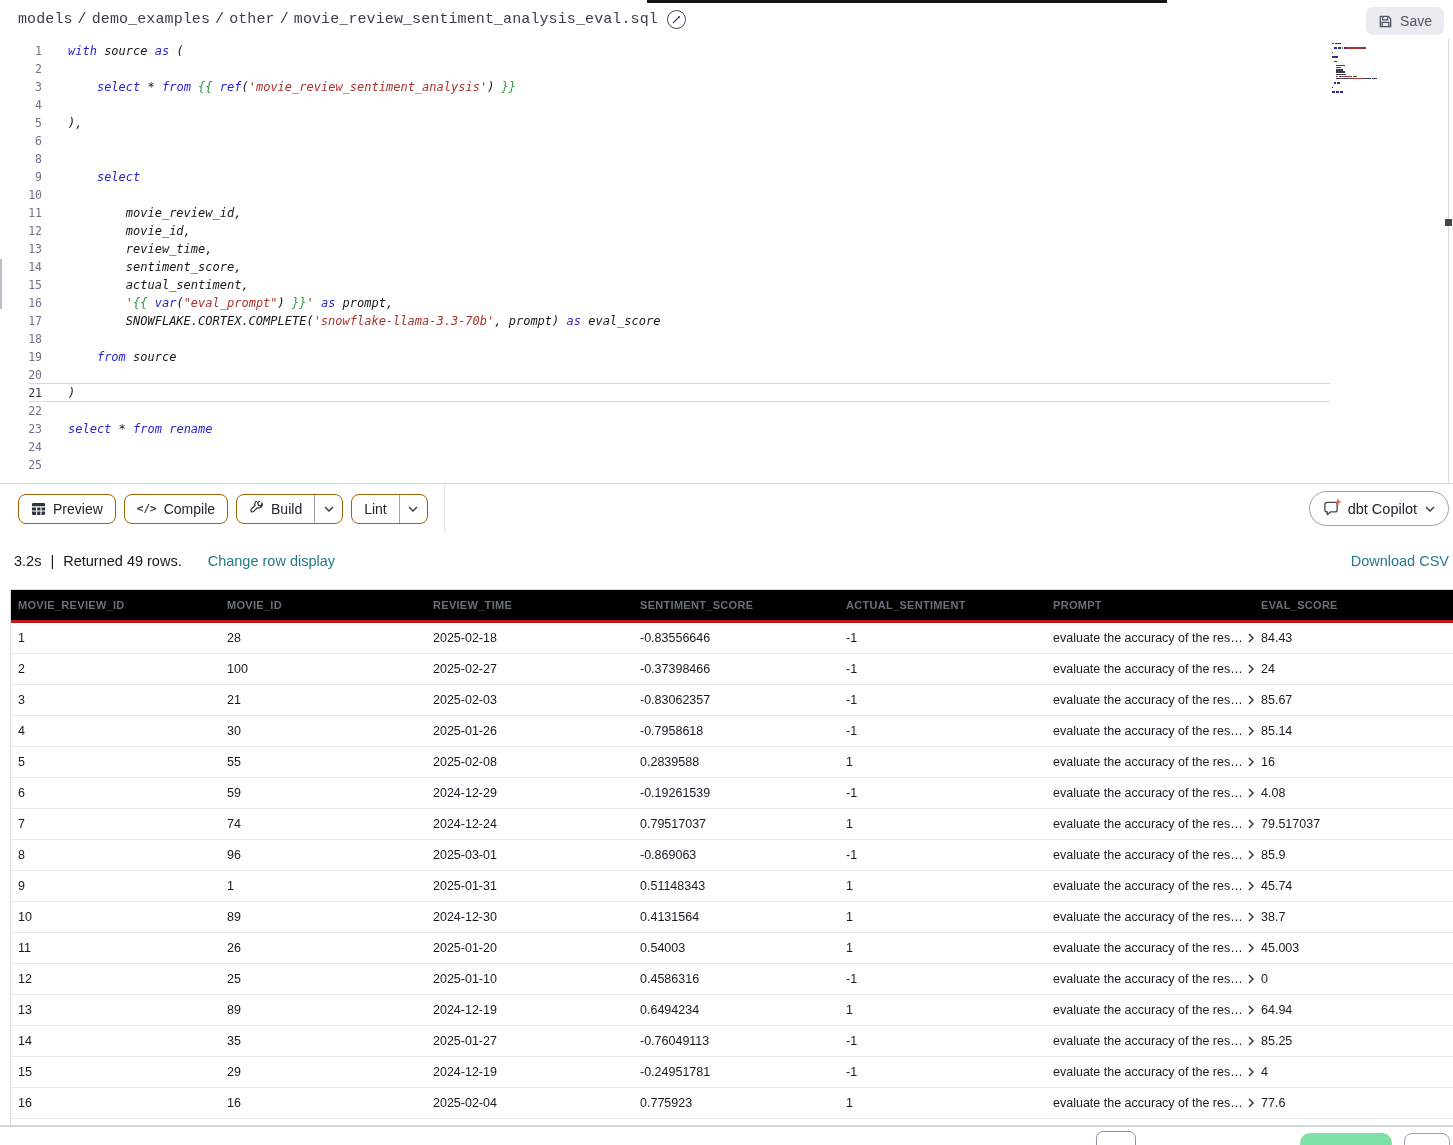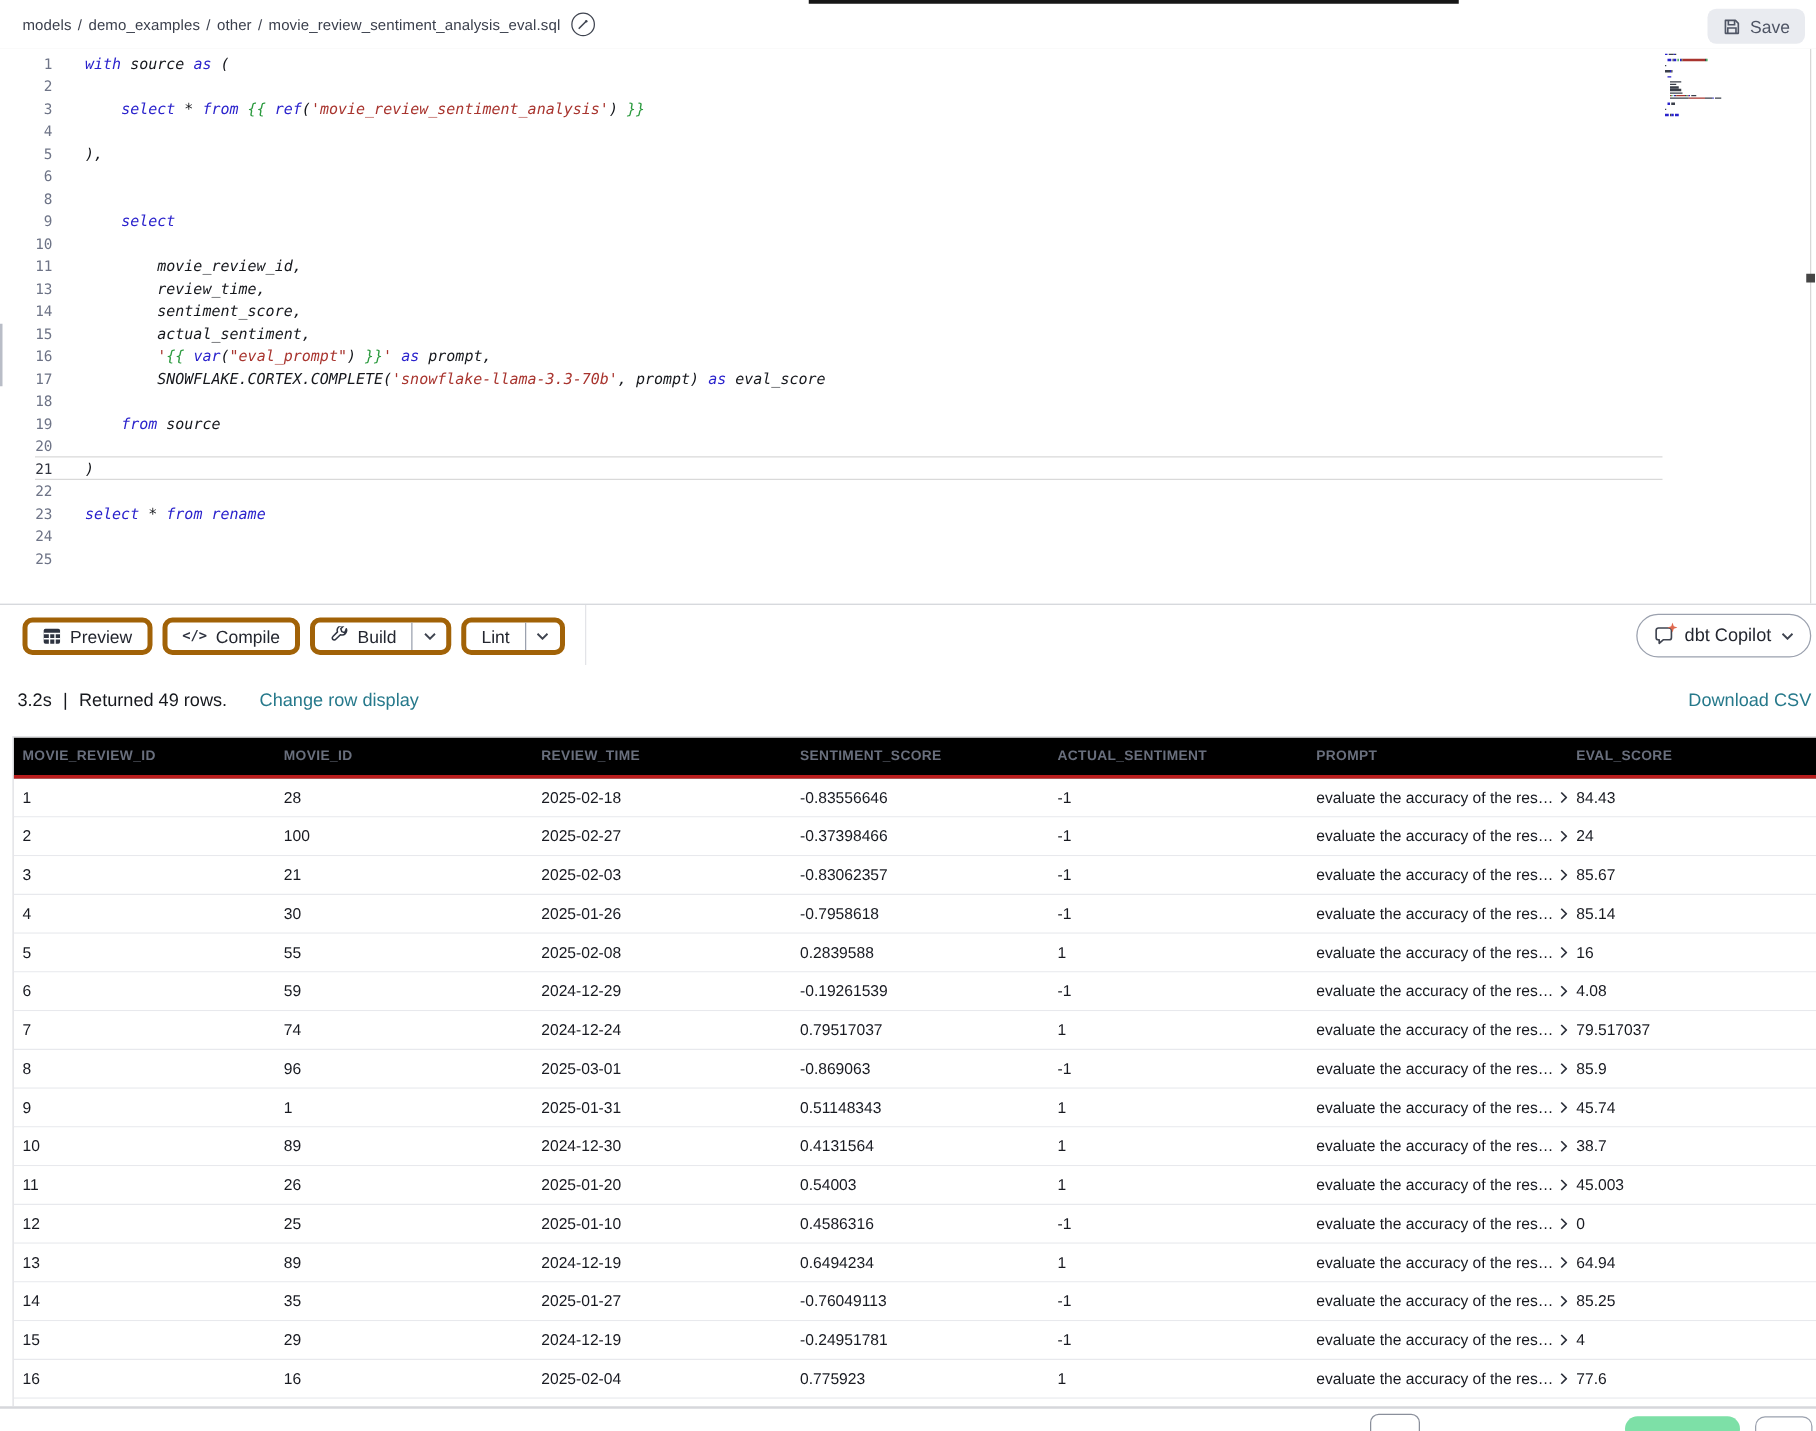--- a/index.html
+++ b/index.html
@@ -7,21 +7,21 @@
        font-family:"Liberation Sans",sans-serif;color:#23262f;position:relative;}
   .app{position:absolute;inset:0;}
 
   
   .top-dark{position:absolute;left:647px;top:0;width:520px;height:3px;background:#161616;z-index:9;}
   .left-mark{position:absolute;left:0;top:259px;width:2px;height:50px;background:#b9bdc7;}
 
   
   .topbar{position:absolute;left:0;top:0;width:1453px;height:39px;background:#fff;
           border-bottom:1px solid #e3e4e8;display:flex;align-items:center;}
-  .breadcrumb{margin-left:18px;font-size:12px;color:#3a3f4c;letter-spacing:.1px;}
+  .breadcrumb{margin-left:18px;font-size:15px;color:#3a3f4c;letter-spacing:.1px;font-family:Liberation Mono, monospace;}
   .breadcrumb .sep{color:#3a3f4c;margin:0 5px;}
   .bc-icon{margin-left:9px;width:17px;height:17px;border:1.4px solid #3f4450;border-radius:50%;
            display:inline-flex;align-items:center;justify-content:center;}
   .bc-icon svg{display:block;}
   .save-btn{position:absolute;right:9px;top:7px;height:28px;padding:0 12px;border:none;
             background:#e9ebf0;border-radius:7px;display:flex;align-items:center;gap:7px;
             font-family:inherit;font-size:14px;color:#4f5565;cursor:pointer;}
 
   
   .editor{position:absolute;left:0;top:39px;width:1453px;height:444px;background:#fff;
@@ -41,21 +41,21 @@
   .minimap{position:absolute;right:21px;top:4px;width:100px;height:56px;}
   .mm-row{display:flex;height:1.4px;margin-bottom:.8px;}
   .mm-seg{height:100%;}
   .vscroll{position:absolute;right:4px;top:0;width:1px;height:444px;background:#d8d8d8;}
   .vscroll .thumb{position:absolute;right:-3px;top:180px;width:7px;height:7px;background:#454545;display:block;}
 
   
   .toolbar{position:absolute;left:0;top:483px;width:1453px;height:49px;background:#fff;
            border-top:1px solid #d7d9dd;border-bottom:1px solid #e6e7ea;display:flex;align-items:center;}
   .btn-row{display:flex;gap:8px;margin-left:18px;align-items:center;}
-  .ide-btn{display:flex;align-items:flex-end;height:30px;border:4px solid #a16207;border-radius:8px;
+  .ide-btn{display:flex;align-items:flex-end;height:30px;border:1px solid #a16207;border-radius:8px;
            background:#fff;font-family:inherit;font-size:14px;color:#23262f;cursor:pointer;padding:0;}
   .ide-btn .main{display:flex;align-items:center;gap:7px;padding:0 12px;height:100%;}
   .ide-btn .drop{display:flex;align-items:center;justify-content:center;width:27px;height:100%;
                  border-left:1px solid #9ba1ae;}
   .code-glyph{font-family:"DejaVu Sans Mono",monospace;font-size:11px;font-weight:bold;color:#2e3340;}
   .vdiv{width:1px;height:49px;background:#e3e4e8;margin-left:16px;}
   .tabs{display:flex;height:100%;margin-left:14px;}
   .tab{display:flex;align-items:center;padding:0 17px;font-size:14.5px;color:#23262f;
        cursor:pointer;position:relative;}
   .tab.active{font-weight:400;}
@@ -123,20 +123,21 @@
         <div class="code-line"><span class="ln">1</span><span class="code"><span class="tok-kw">with</span><span class="tok-pl"> source </span><span class="tok-kw">as</span><span class="tok-pl"> (</span></span></div>
         <div class="code-line"><span class="ln">2</span><span class="code"></span></div>
         <div class="code-line"><span class="ln">3</span><span class="code"><span class="tok-pl">    </span><span class="tok-kw">select</span><span class="tok-pl"> * </span><span class="tok-kw">from</span><span class="tok-pl"> </span><span class="tok-jj">{{</span><span class="tok-pl"> </span><span class="tok-kw">ref</span><span class="tok-pl">(</span><span class="tok-st">'movie_review_sentiment_analysis'</span><span class="tok-pl">) </span><span class="tok-jj">}}</span></span></div>
         <div class="code-line"><span class="ln">4</span><span class="code"></span></div>
         <div class="code-line"><span class="ln">5</span><span class="code"><span class="tok-pl">),</span></span></div>
         <div class="code-line"><span class="ln">6</span><span class="code"></span></div>
         <div class="code-line"><span class="ln">8</span><span class="code"></span></div>
         <div class="code-line"><span class="ln">9</span><span class="code"><span class="tok-pl">    </span><span class="tok-kw">select</span></span></div>
         <div class="code-line"><span class="ln">10</span><span class="code"></span></div>
         <div class="code-line"><span class="ln">11</span><span class="code"><span class="tok-pl">        movie_review_id,</span></span></div>
+        <div class="code-line"><span class="ln">12</span><span class="code"><span class="tok-pl">        movie_id,</span></span></div>
         <div class="code-line"><span class="ln">13</span><span class="code"><span class="tok-pl">        review_time,</span></span></div>
         <div class="code-line"><span class="ln">14</span><span class="code"><span class="tok-pl">        sentiment_score,</span></span></div>
         <div class="code-line"><span class="ln">15</span><span class="code"><span class="tok-pl">        actual_sentiment,</span></span></div>
         <div class="code-line"><span class="ln">16</span><span class="code"><span class="tok-pl">        </span><span class="tok-st">'</span><span class="tok-jj">{{</span><span class="tok-pl"> </span><span class="tok-kw">var</span><span class="tok-pl">(</span><span class="tok-st">"eval_prompt"</span><span class="tok-pl">) </span><span class="tok-jj">}}</span><span class="tok-st">'</span><span class="tok-pl"> </span><span class="tok-kw">as</span><span class="tok-pl"> prompt,</span></span></div>
         <div class="code-line"><span class="ln">17</span><span class="code"><span class="tok-pl">        SNOWFLAKE.CORTEX.COMPLETE(</span><span class="tok-st">'snowflake-llama-3.3-70b'</span><span class="tok-pl">, prompt) </span><span class="tok-kw">as</span><span class="tok-pl"> eval_score</span></span></div>
         <div class="code-line"><span class="ln">18</span><span class="code"></span></div>
         <div class="code-line"><span class="ln">19</span><span class="code"><span class="tok-pl">    </span><span class="tok-kw">from</span><span class="tok-pl"> source</span></span></div>
         <div class="code-line"><span class="ln">20</span><span class="code"></span></div>
         <div class="code-line current"><span class="ln">21</span><span class="code"><span class="tok-pl">)</span></span></div>
         <div class="code-line"><span class="ln">22</span><span class="code"></span></div>

